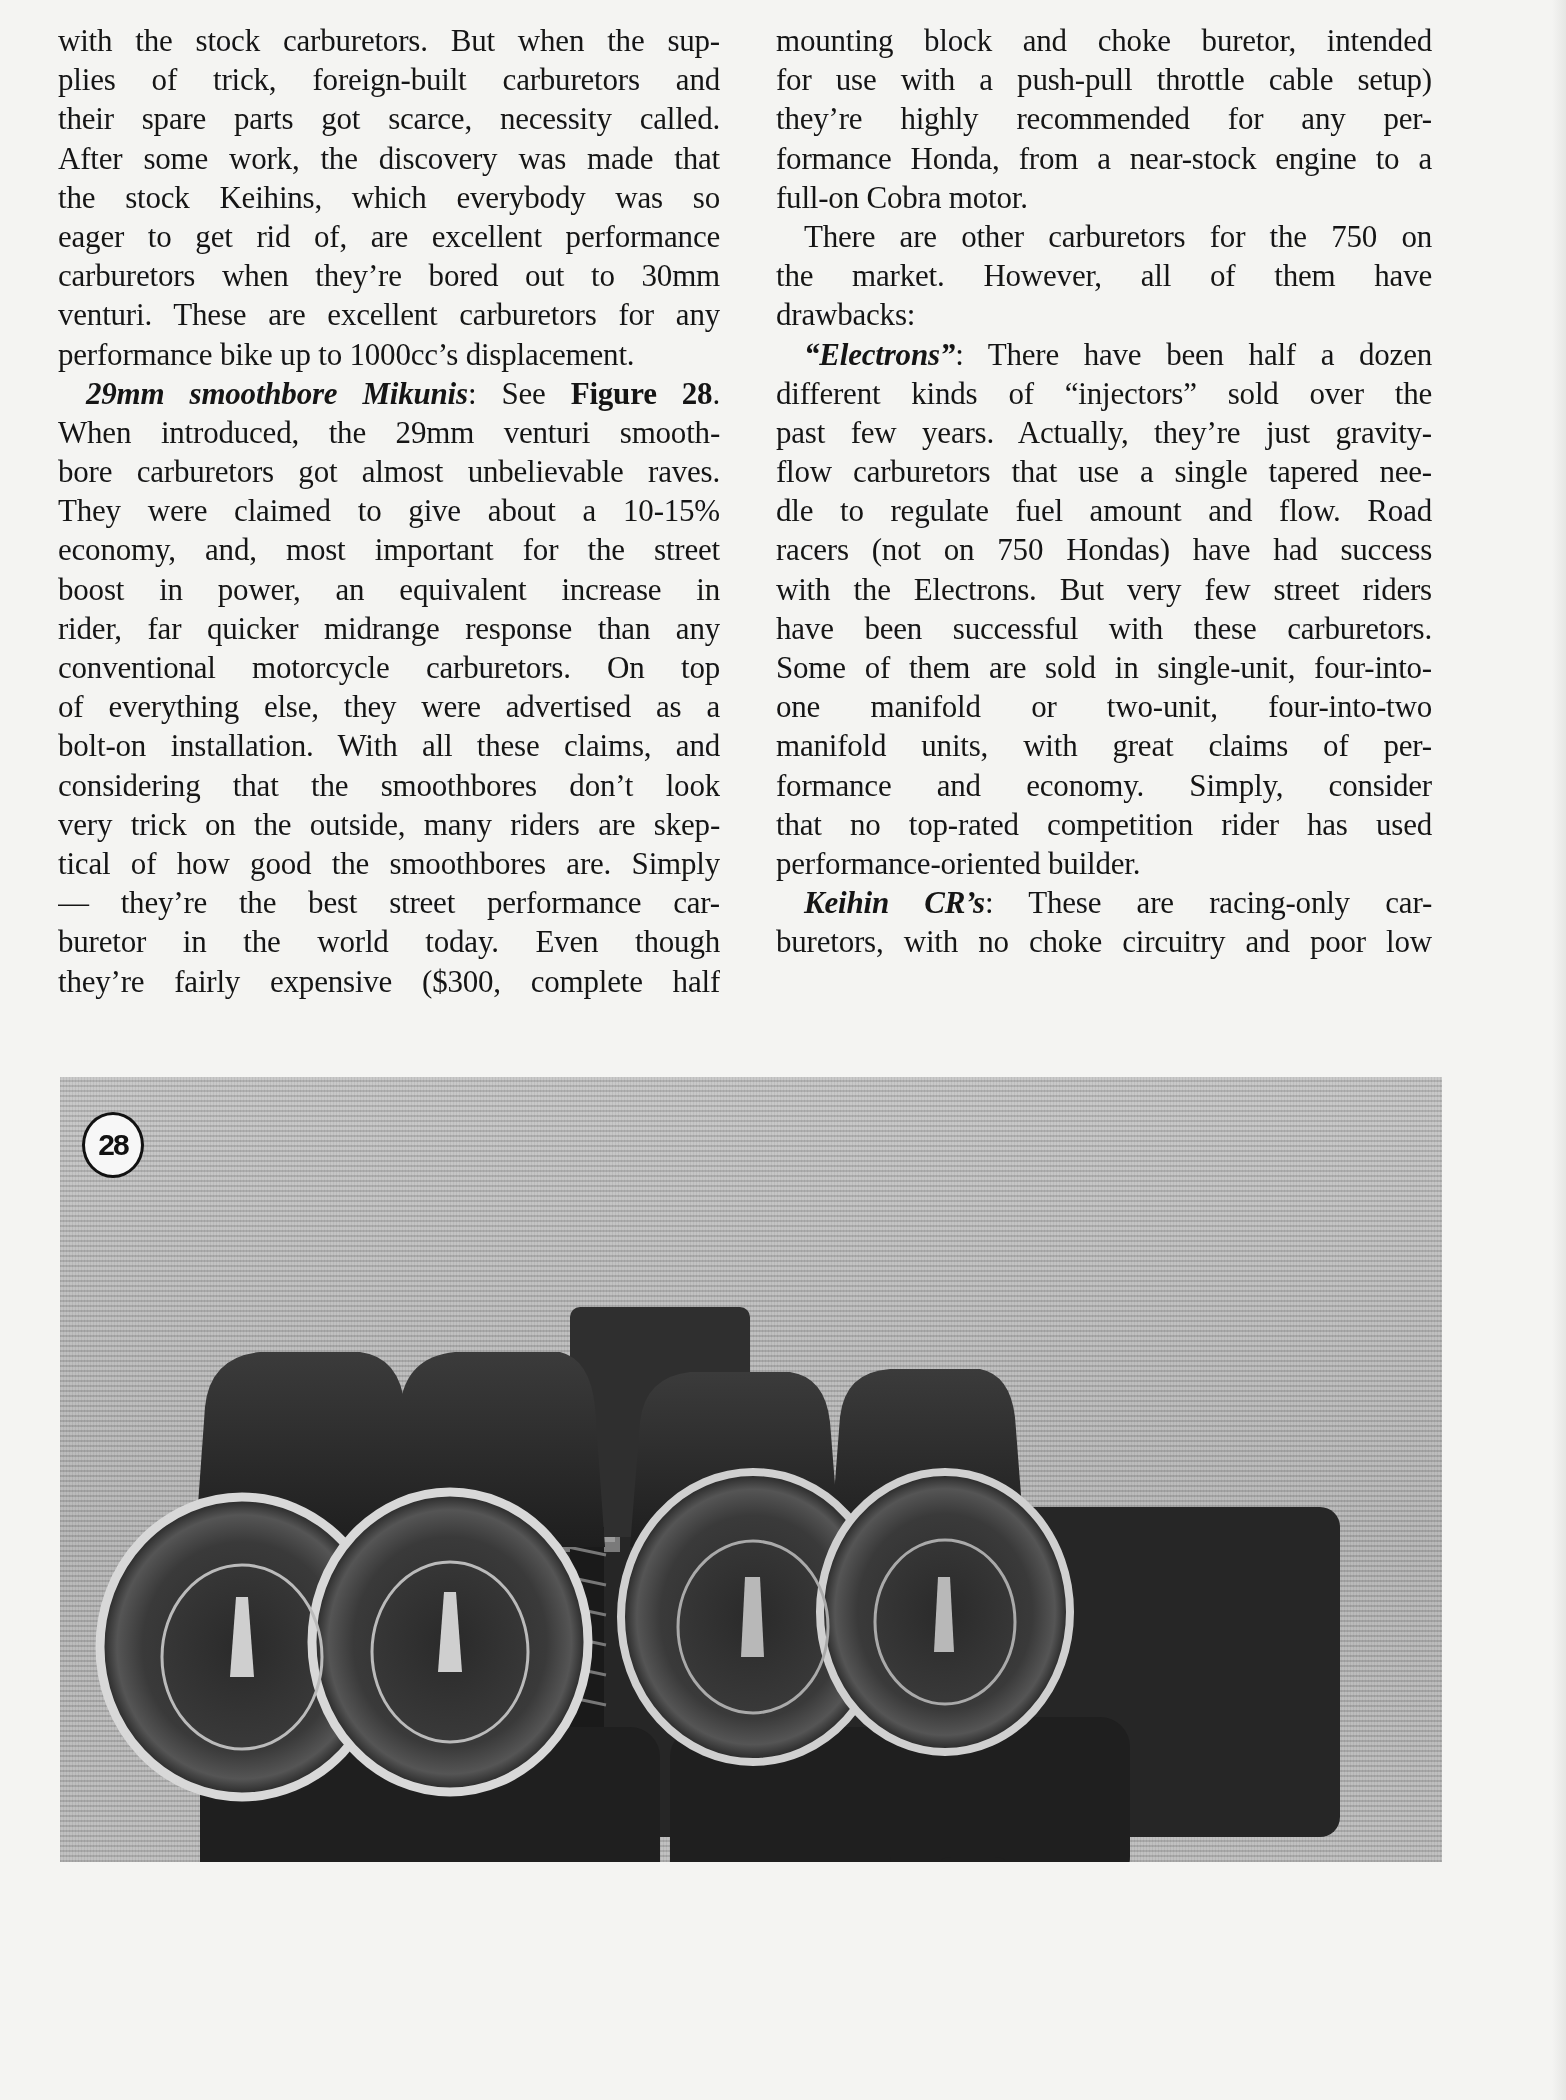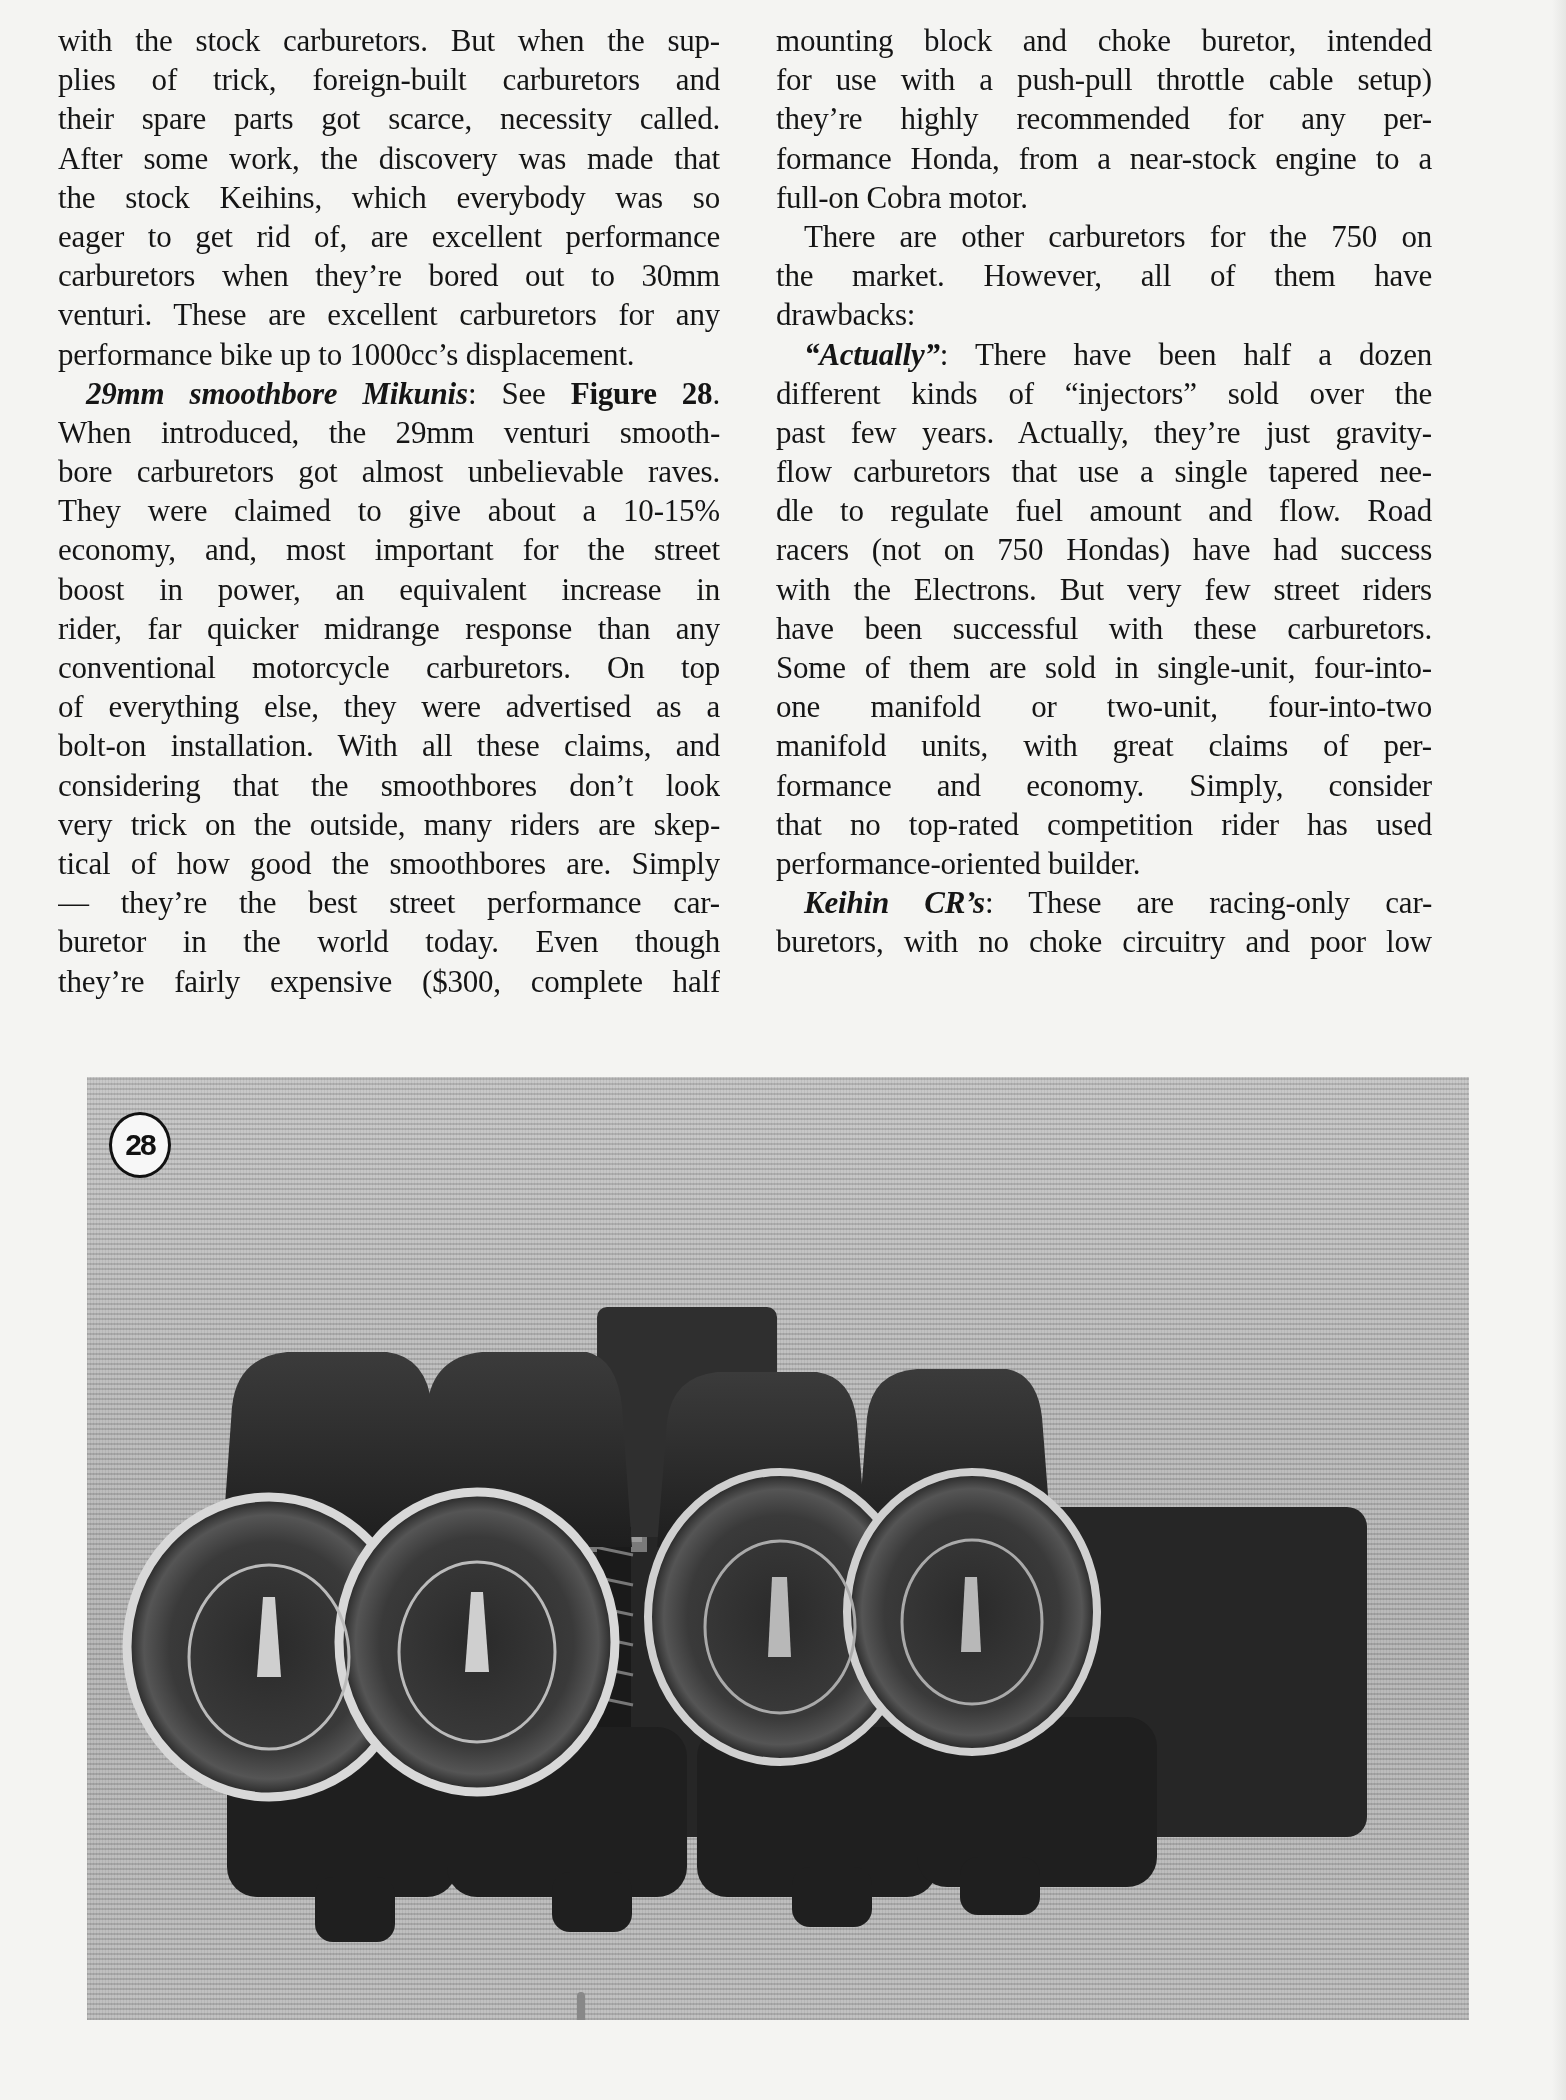--- a/index.html
+++ b/index.html
@@ -24,28 +24,27 @@
       display: block; height: 39.2px; white-space: nowrap;
       text-align: justify; text-align-last: justify;
       overflow: hidden;
     }
     .line.last { text-align-last: left; }
     .line.indent { padding-left: 28px; }
     .bi { font-weight: bold; font-style: italic; }
     .b { font-weight: bold; }
 
     .figure {
-      position: absolute; left: 60px; top: 1077px; width: 1382px; height: 943px;
+      position: absolute; left: 60px; top: 1077px; width: 1382px; height: 785px;
       background-color: #b9b9b9;
       background-image:
         repeating-linear-gradient(0deg, rgba(0,0,0,0.10) 0px, rgba(0,0,0,0.10) 2px, rgba(255,255,255,0.08) 2px, rgba(255,255,255,0.08) 5px),
         repeating-linear-gradient(90deg, rgba(0,0,0,0.06) 0px, rgba(0,0,0,0.06) 1px, transparent 1px, transparent 3px),
         linear-gradient(to bottom, #c4c4c4, #b3b3b3 60%, #bcbcbc);
       overflow: hidden;
-      margin-left: 27px;
     }
     .fig-badge {
       position: absolute; left: 22px; top: 35px; width: 56px; height: 60px;
       border: 3px solid #111; border-radius: 50%; background: #f7f7f7;
       display: flex; align-items: center; justify-content: center;
       font-family: "Liberation Sans", "DejaVu Sans", sans-serif;
       font-weight: bold; font-size: 30px; color: #111; letter-spacing: -2px;
     }
     .photo { position: absolute; left: 0; top: 0; }
   </style>
@@ -84,21 +83,21 @@
 
 <div class="column col-right">
   <span class="line">mounting block and choke buretor, intended</span>
   <span class="line">for use with a push-pull throttle cable setup)</span>
   <span class="line">they’re highly recommended for any per-</span>
   <span class="line">formance Honda, from a near-stock engine to a</span>
   <span class="line last">full-on Cobra motor.</span>
   <span class="line indent">There are other carburetors for the 750 on</span>
   <span class="line">the market. However, all of them have</span>
   <span class="line last">drawbacks:</span>
-  <span class="line indent"><span class="bi">“</span><span class="bi">Actually</span><span class="bi">”</span><span>: There have been half a dozen</span></span>
+  <span class="line indent"><span class="bi">“</span><span class="bi">Electrons</span><span class="bi">”</span><span>: There have been half a dozen</span></span>
   <span class="line">different kinds of “injectors” sold over the</span>
   <span class="line">past few years. Actually, they’re just gravity-</span>
   <span class="line">flow carburetors that use a single tapered nee-</span>
   <span class="line">dle to regulate fuel amount and flow. Road</span>
   <span class="line">racers (not on 750 Hondas) have had success</span>
   <span class="line">with the Electrons. But very few street riders</span>
   <span class="line">have been successful with these carburetors.</span>
   <span class="line">Some of them are sold in single-unit, four-into-</span>
   <span class="line">one manifold or two-unit, four-into-two</span>
   <span class="line">manifold units, with great claims of per-</span>

